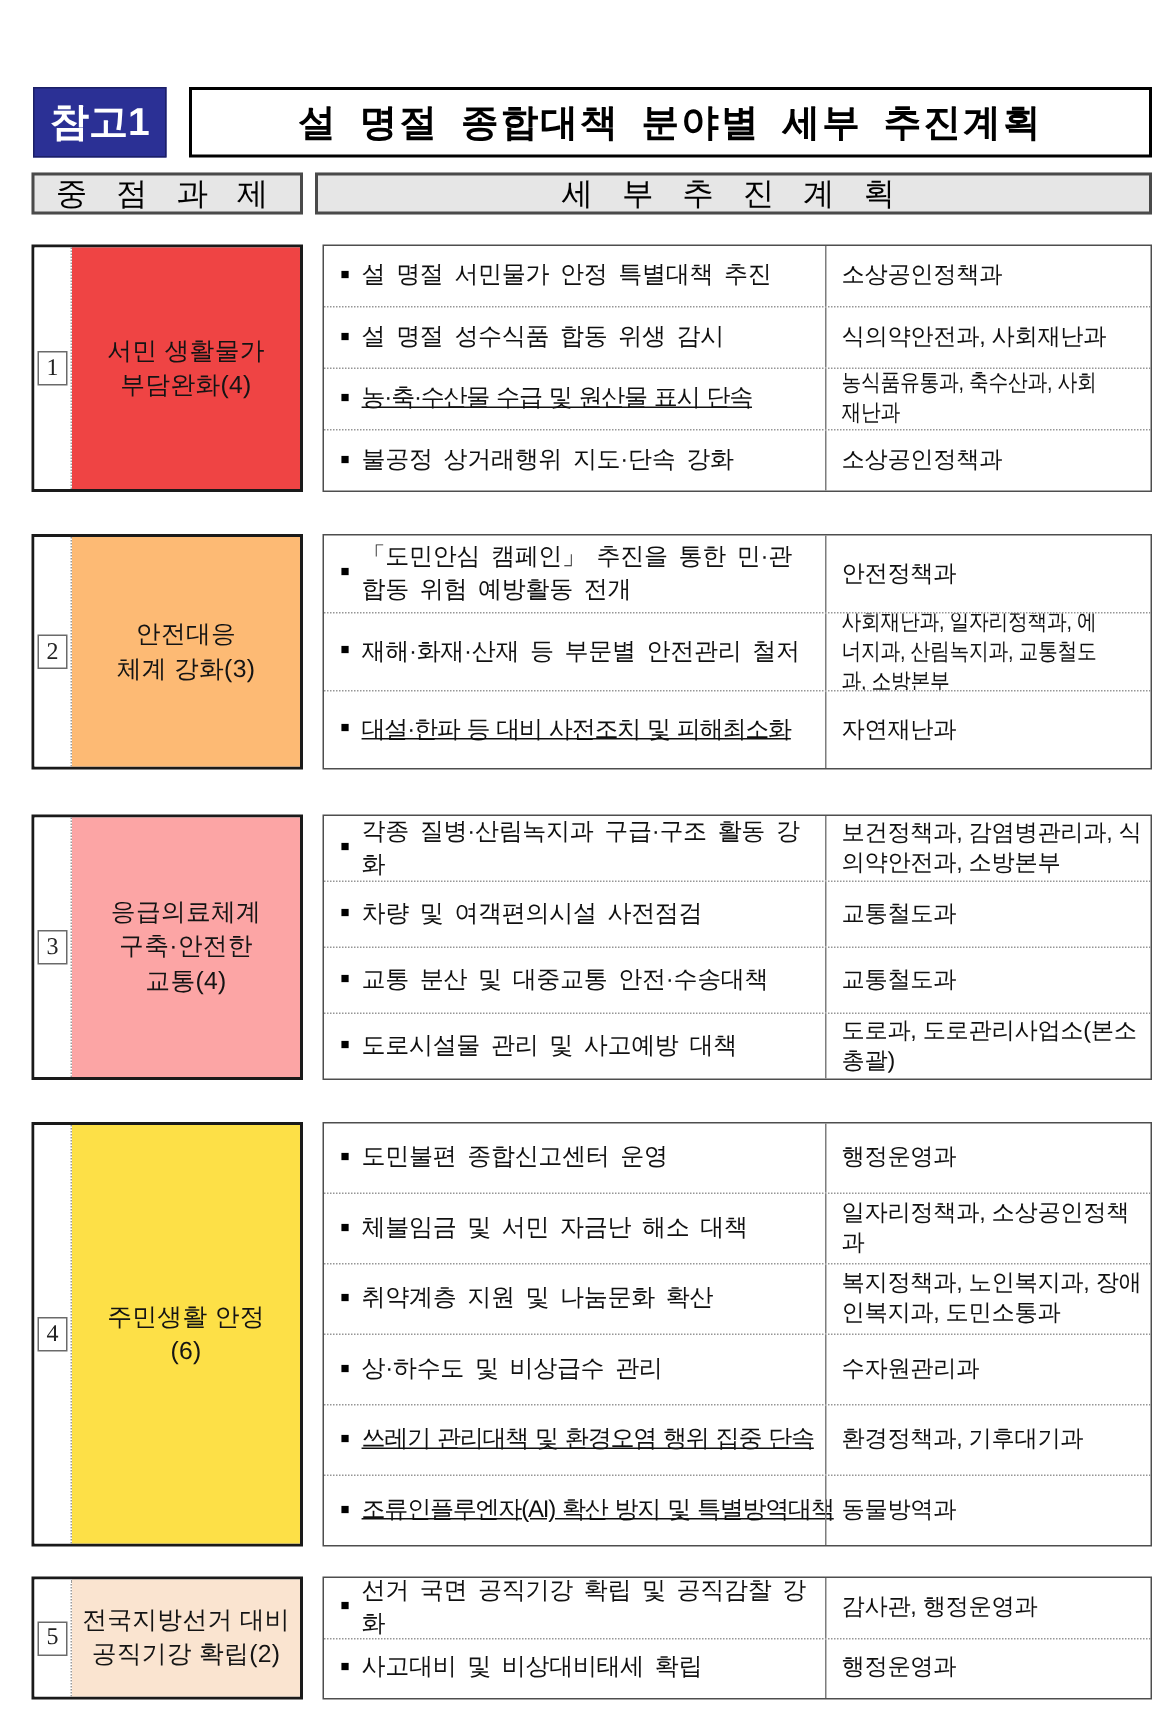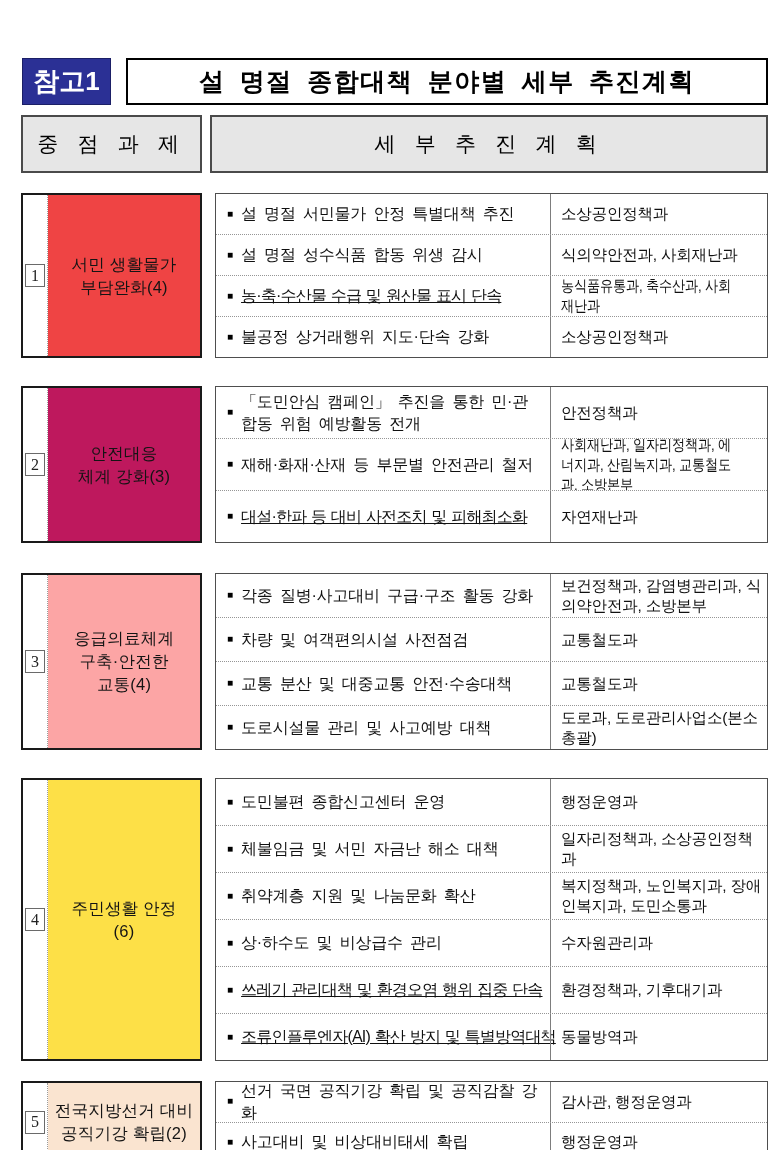--- a/index.html
+++ b/index.html
@@ -16,21 +16,21 @@
     color:#fff; font-weight:bold; font-size:26px;
     display:flex; align-items:center; justify-content:center;
   }
   .title-box {
     flex:1; border:2px solid #000; background:#fff;
     display:flex; align-items:center; justify-content:center;
     font-size:25px; font-weight:bold; letter-spacing:1.5px; word-spacing:6px; color:#000;
   }
 
   
-  .colhead { display:flex; margin:10px 11px 0 21px; height:58px; gap:8px;justify-content:center; }
+  .colhead { display:flex; margin:10px 11px 0 21px; height:28px; gap:8px;justify-content:center; }
   .chbox {
     background:#E6E6E6; border:2px solid #4a4a4a;
     display:flex; align-items:center; justify-content:center;
     font-family:"Liberation Serif","DejaVu Serif",serif;
     font-size:21px; color:#000; letter-spacing:7px;
   }
   .ch-left { width:181px; }
   .ch-right { flex:1; }
 
   
@@ -135,21 +135,21 @@
         </div>
     </div>
   </div>
 </div>
 
 <div class="section sec2">
   <div class="category-box">
     <div class="num-strip">
       <span class="num-box">2</span>
     </div>
-    <div class="category-fill" style="background-color: #be185d;">
+    <div class="category-fill" style="background-color: #fdba74;">
       <div class="category-title">안전대응
 체계 강화(3)</div>
     </div>
   </div>
   <div class="plan-table">
     <div class="prow">
       <div class="pcell">
           <span class="bullet">■</span>
           <span class="ptext">「도민안심 캠페인」 추진을 통한 민·관 합동 위험 예방활동 전개</span>
         </div>
@@ -186,21 +186,21 @@
     <div class="category-fill" style="background-color: #fca5a5;">
       <div class="category-title">응급의료체계
 구축·안전한
 교통(4)</div>
     </div>
   </div>
   <div class="plan-table">
     <div class="prow">
       <div class="pcell">
           <span class="bullet">■</span>
-          <span class="ptext">각종 질병·사고대비 구급·구조 활동 강화</span>
+          <span class="ptext">각종 질병·산림녹지과 구급·구조 활동 강화</span>
         </div>
       <div class="dcell">
           <span class="dtext">보건정책과, 감염병관리과, 식의약안전과, 소방본부</span>
         </div>
     </div>
     <div class="prow">
       <div class="pcell">
           <span class="bullet">■</span>
           <span class="ptext">차량 및 여객편의시설 사전점검</span>
         </div>

